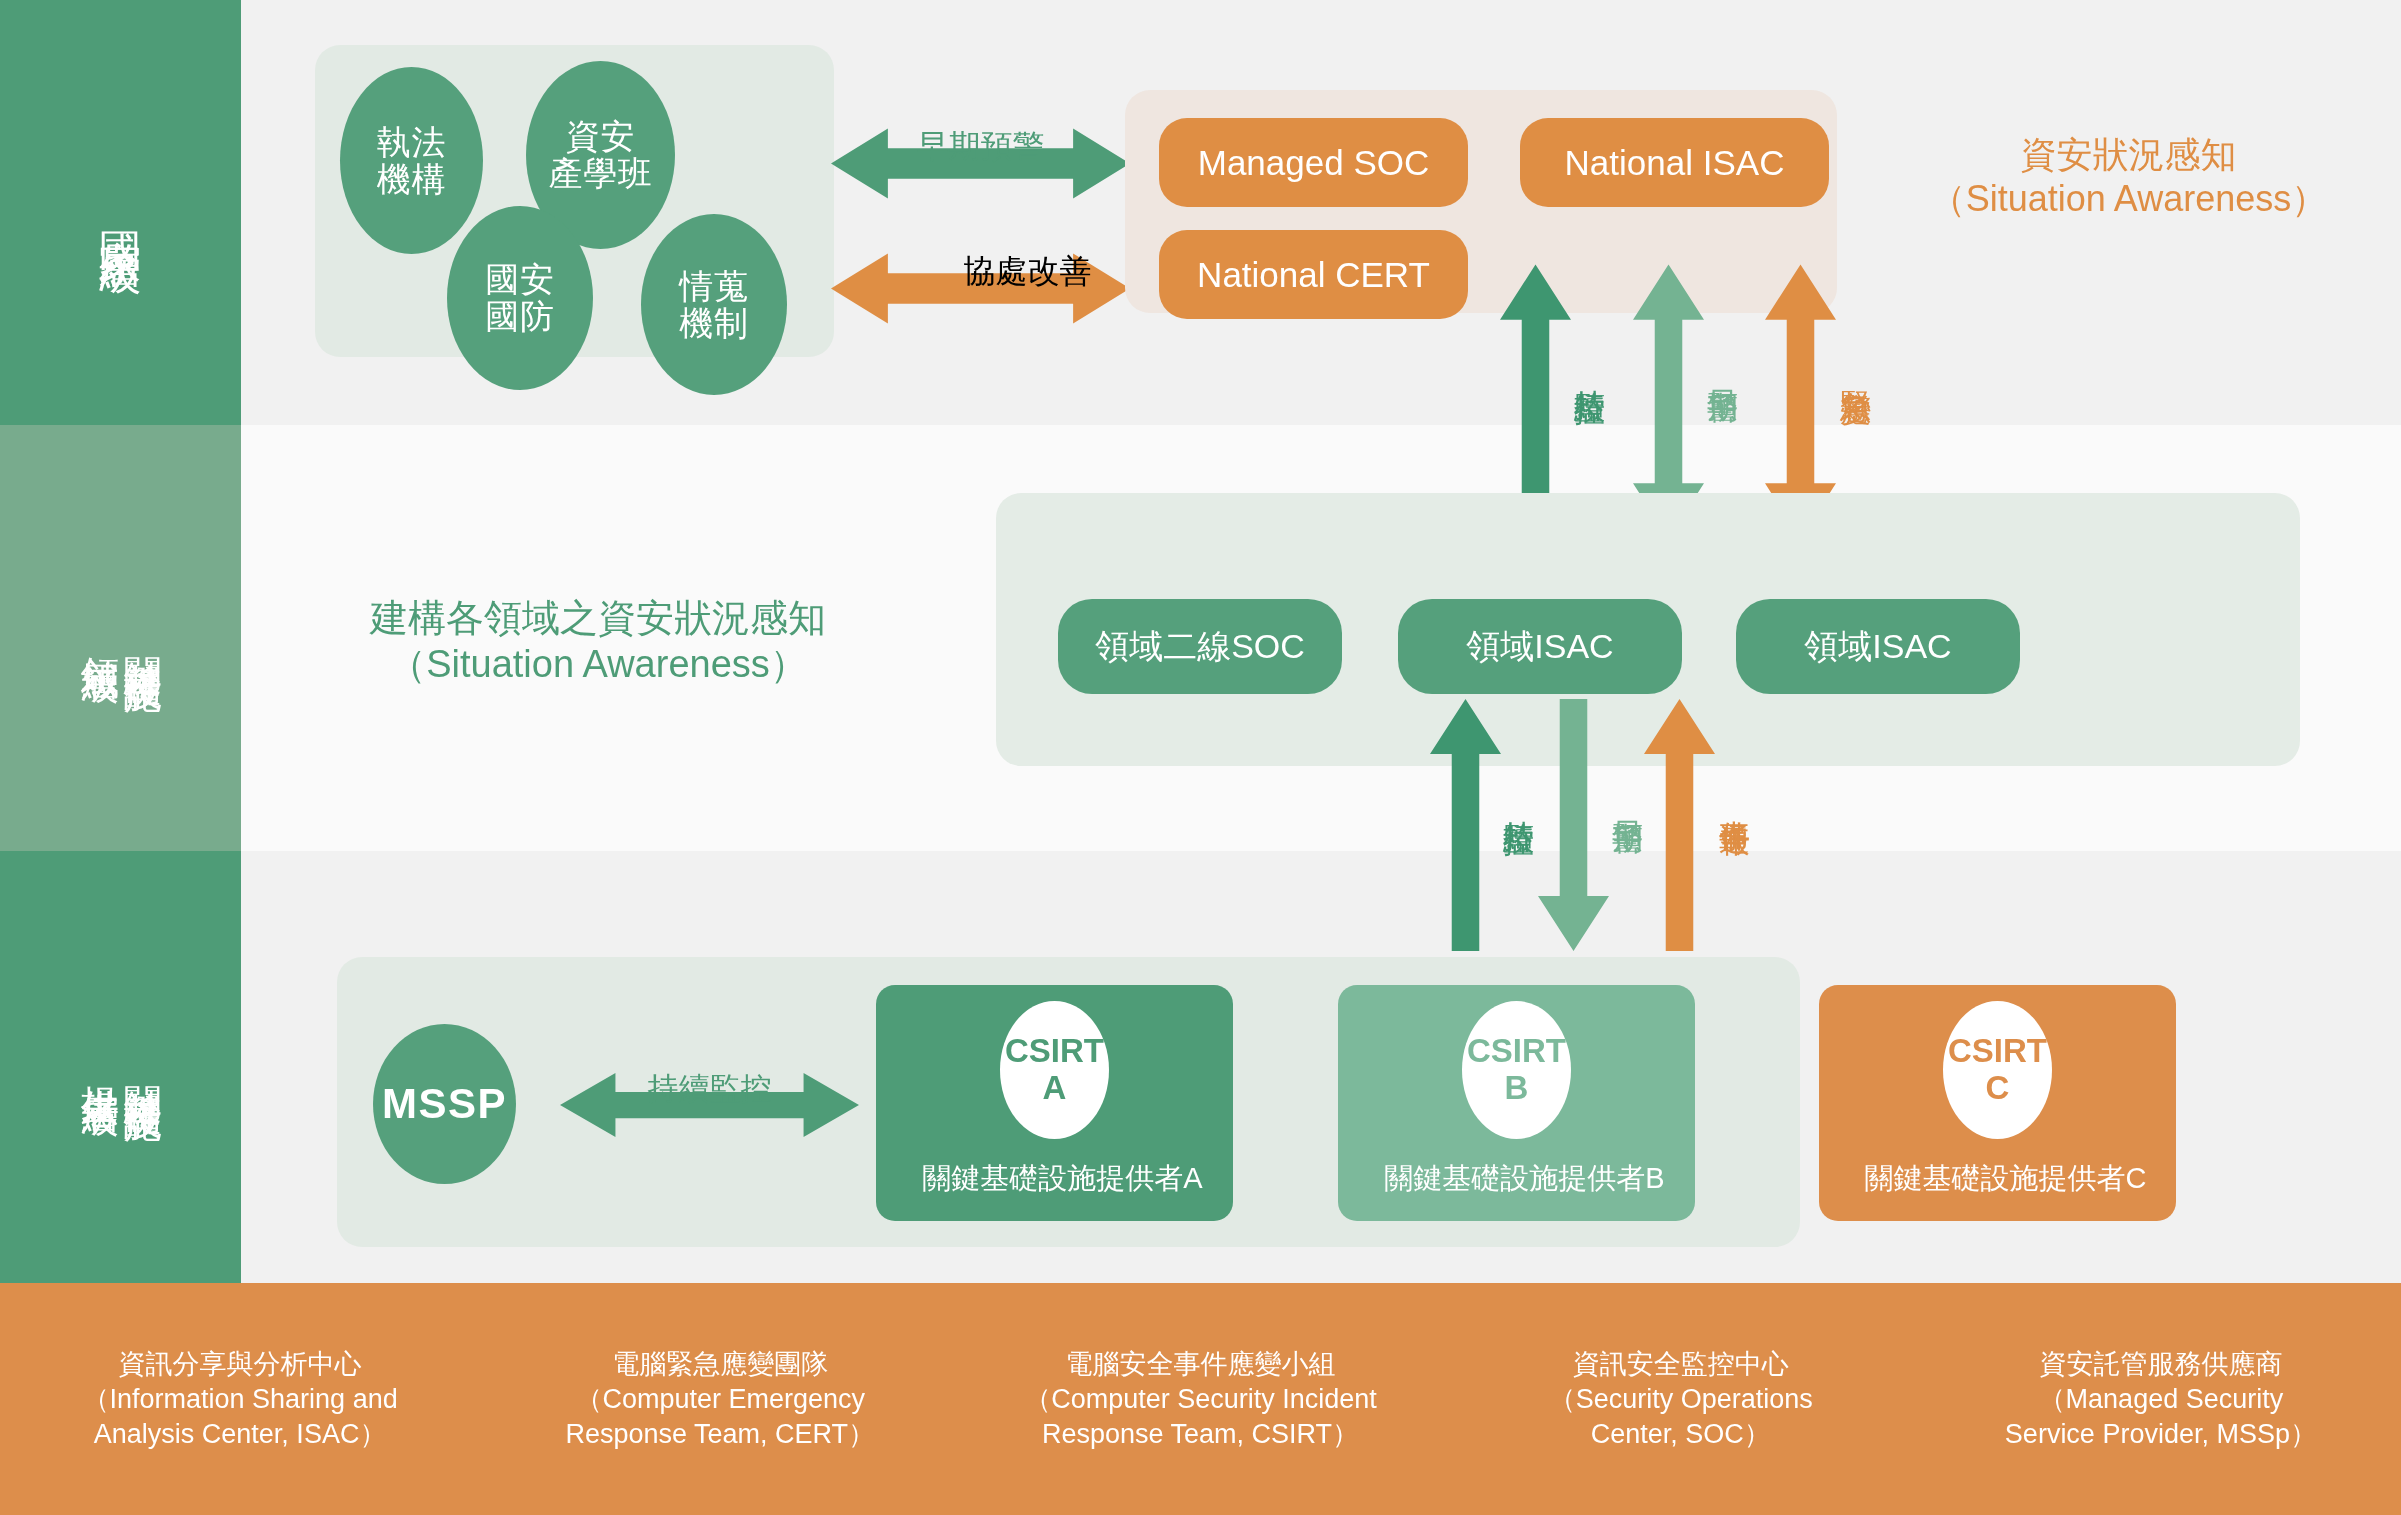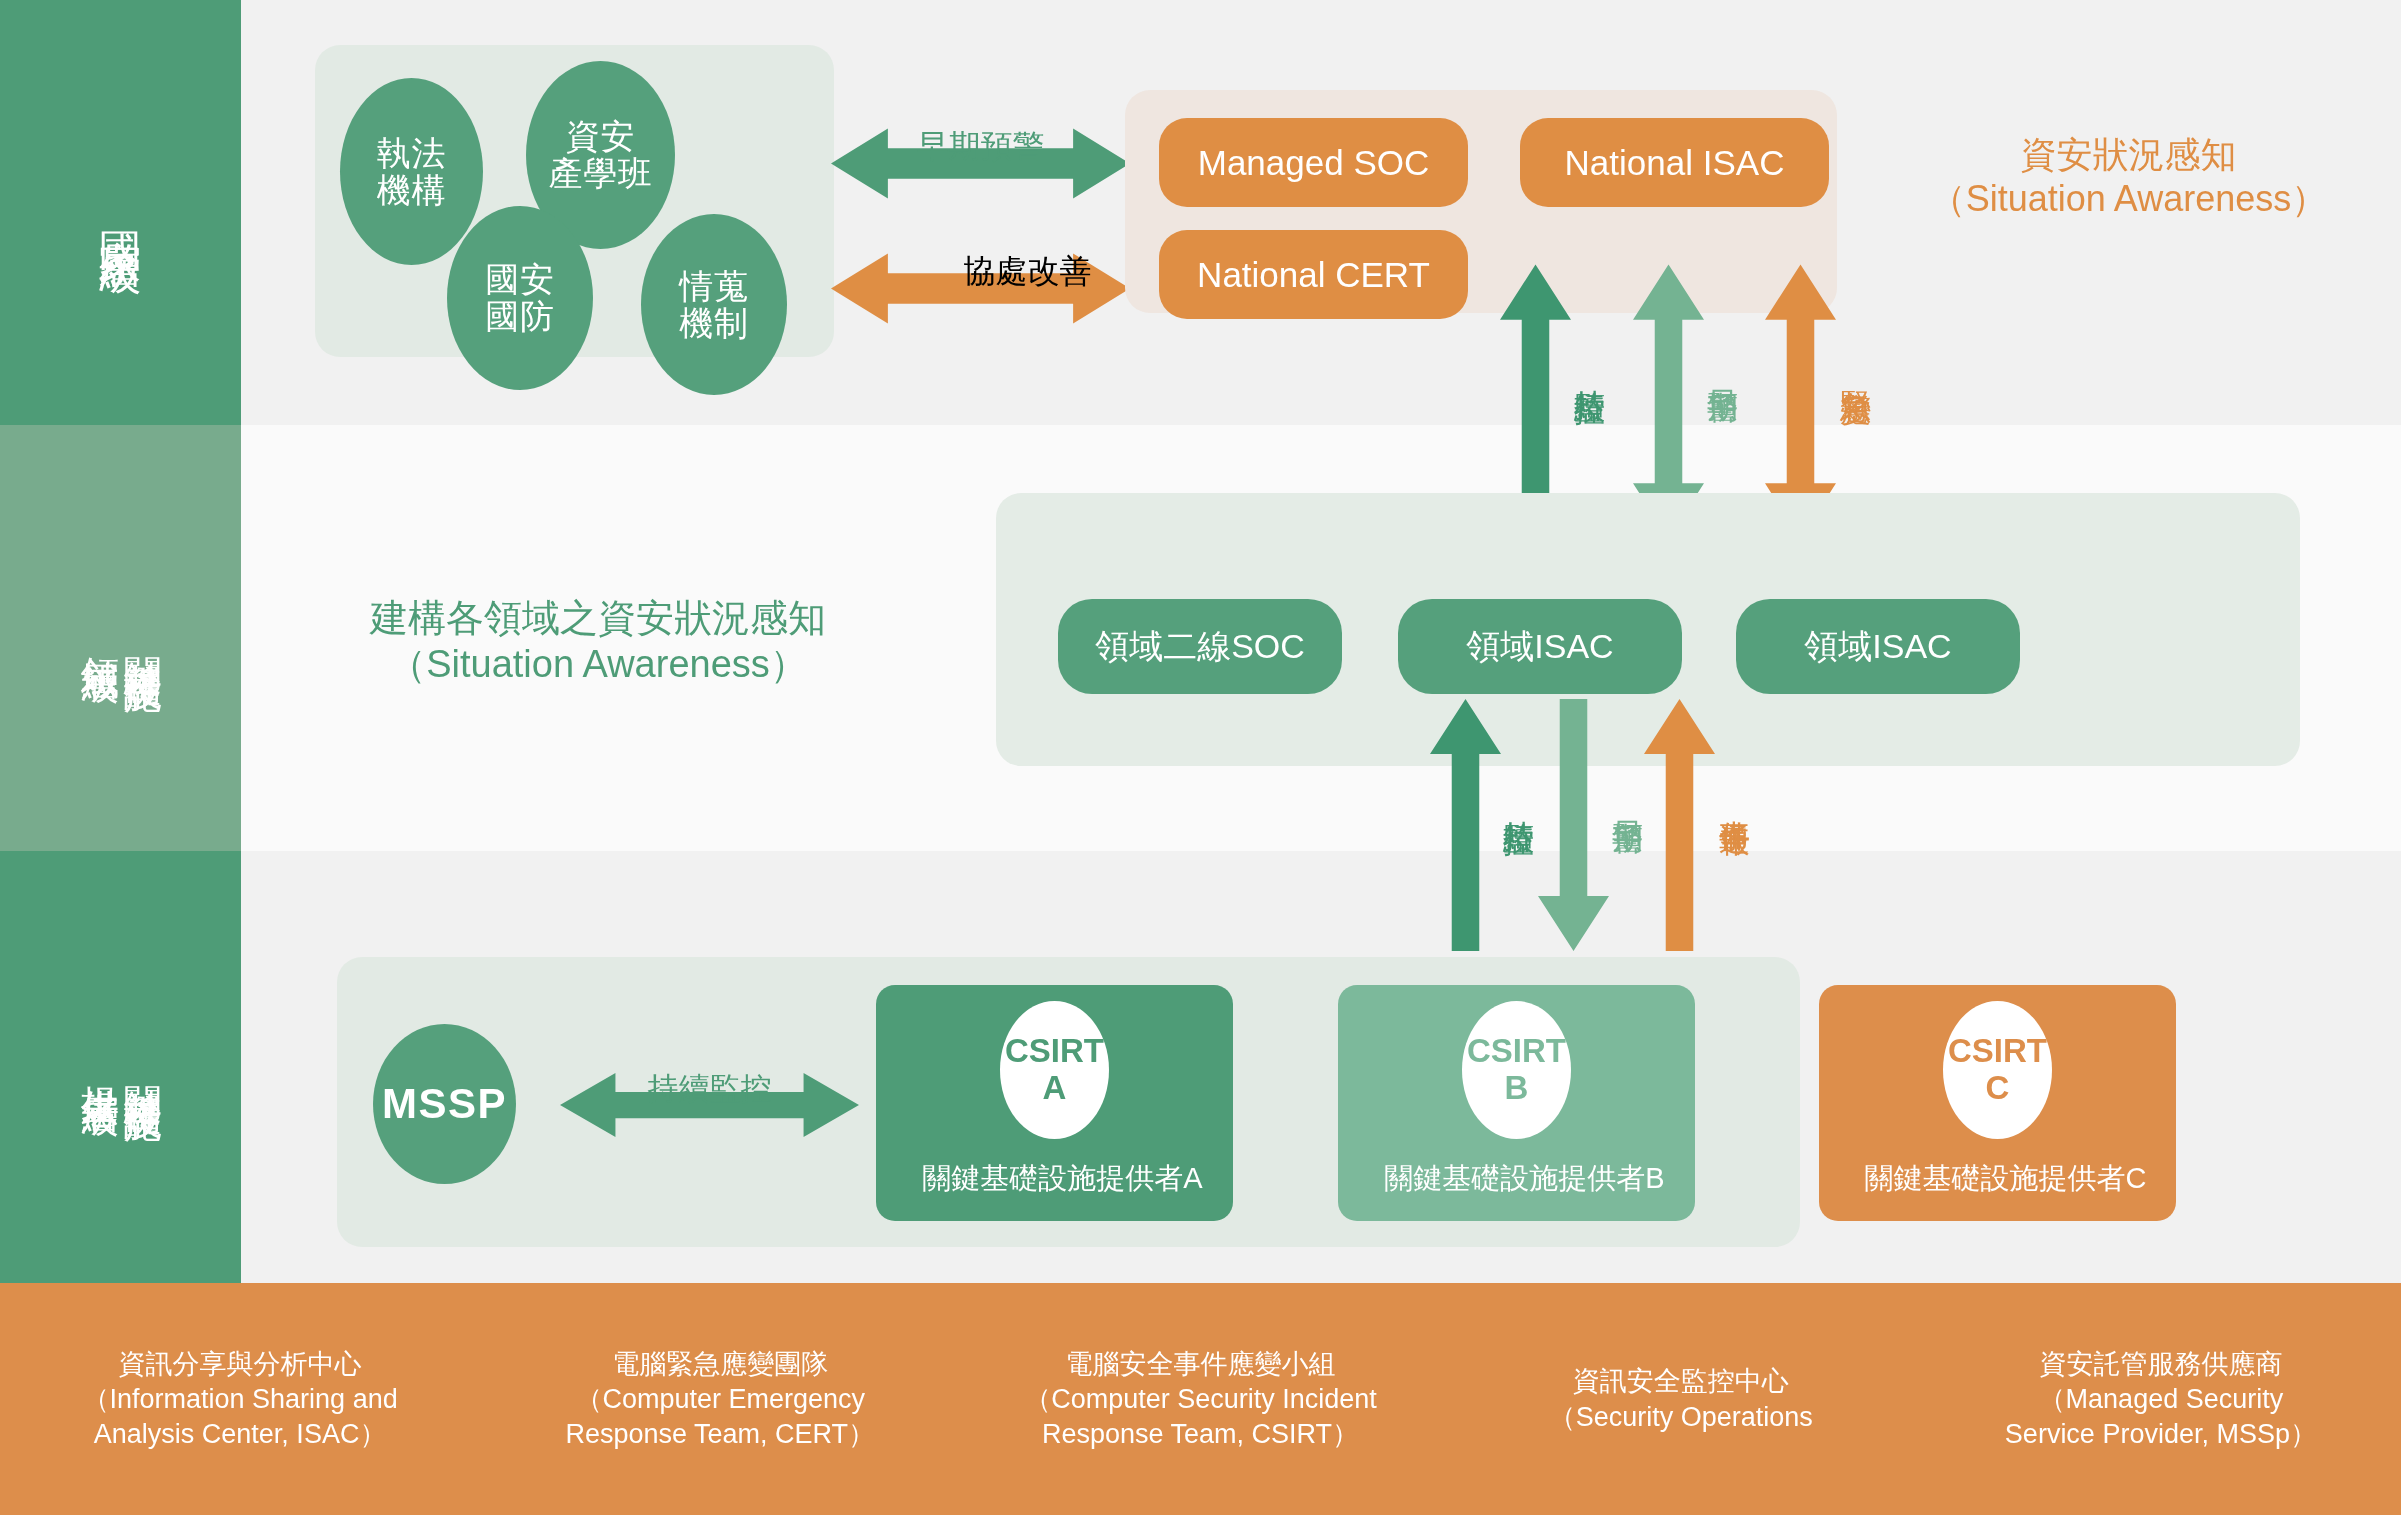--- a/index.html
+++ b/index.html
@@ -120,21 +120,21 @@
 
   <div class="rail rail-provider">
     <div class="rail-stack">
       <div class="vtext">關鍵基礎設施</div>
       <div class="vtext">提供者層級</div>
     </div>
   </div>
 
   <div class="panel panel-national-left"></div>
 
-  <div class="ellipse" style="left:340px;top:78px;width:143px;height:187px;">
+  <div class="ellipse" style="left:340px;top:67px;width:143px;height:187px;">
     <span style="white-space:pre-line">執法
 機構</span>
   </div>
   <div class="ellipse" style="left:526px;top:61px;width:149px;height:188px;">
     <span style="white-space:pre-line">資安
 產學班</span>
   </div>
   <div class="ellipse" style="left:447px;top:206px;width:146px;height:184px;">
     <span style="white-space:pre-line">國安
 國防</span>
@@ -283,20 +283,21 @@
       <span class="l3">Response Team, CERT）</span>
     </div>
     <div class="legend-col">
       <span class="l1">電腦安全事件應變小組</span>
       <span class="l2">（Computer Security Incident</span>
       <span class="l3">Response Team, CSIRT）</span>
     </div>
     <div class="legend-col">
       <span class="l1">資訊安全監控中心</span>
       <span class="l2">（Security Operations</span>
+      <span class="l3">Center, SOC）</span>
     </div>
     <div class="legend-col">
       <span class="l1">資安託管服務供應商</span>
       <span class="l2">（Managed Security</span>
       <span class="l3">Service Provider, MSSp）</span>
     </div>
   </div>
 
 </div>
 

